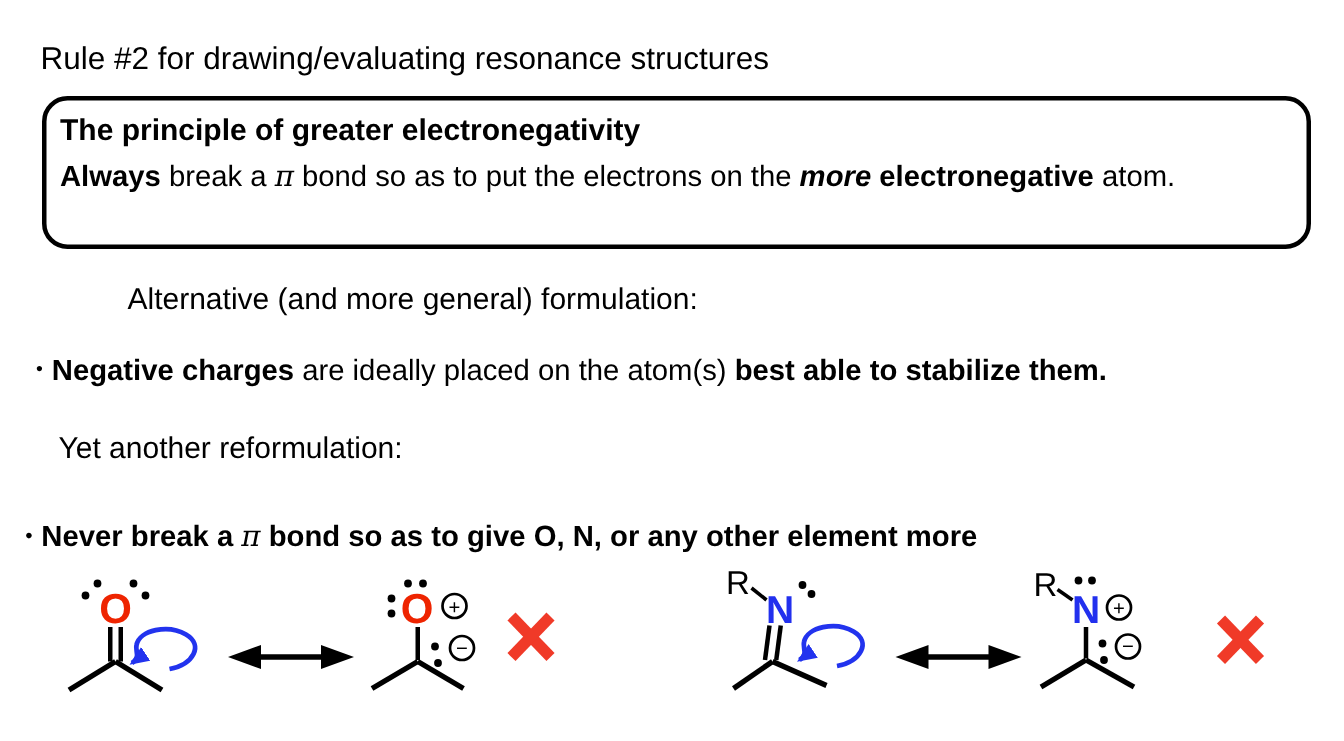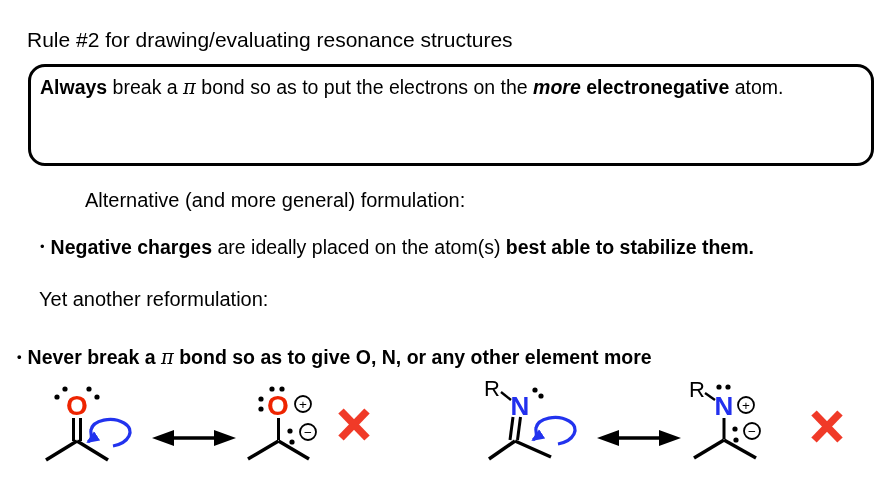--- a/index.html
+++ b/index.html
@@ -12,33 +12,34 @@
   #rule-box{
     left:28px;top:64px;width:846px;height:102px;box-sizing:border-box;
     border:3.5px solid #000;border-radius:17px;padding:9px 4px 0 9px;overflow:hidden;
   }
   #rule-box .heading{font-size:20px;font-weight:bold;white-space:nowrap;margin-bottom:7px;}
   #rule-box .line{font-size:19.5px;white-space:nowrap;}
   .b{font-weight:bold;}
   .bi{font-weight:bold;font-style:italic;}
   .pi{font-family:"DejaVu Serif",serif;font-style:italic;font-weight:normal;}
   #alt-intro{left:39px;top:189px;font-size:20px;white-space:nowrap;margin-left:46px;}
-  #bullet1{left:40px;top:236px;font-size:19.5px;white-space:nowrap;}
+  #bullet1{left:24px;top:236px;font-size:19.5px;white-space:nowrap;}
   #reform-intro{left:39px;top:288px;font-size:20px;white-space:nowrap;}
   #bullet2{left:17px;top:346px;font-size:19.5px;font-weight:bold;line-height:22px;}
   #bullet2 .l{display:block;white-space:nowrap;}
   .bullet{font-size:13px;vertical-align:3px;margin-right:6px;}
   #mol-svg{left:0;top:372px;}
 </style>
 </head>
 <body>
 
 <div id="title" class="abs">Rule #2 for drawing/evaluating resonance structures</div>
 
 <div id="rule-box" class="abs">
+  <div class="heading">The principle of greater electronegativity</div>
   <div class="line"><span class="b">Always</span><span> break a </span><span class="pi">π</span><span> bond so as to put the electrons on the </span><span class="bi">more</span><span class="b"> electronegative</span><span> atom.</span></div>
 </div>
 
 <div id="alt-intro" class="abs">Alternative (and more general) formulation:</div>
 
 <div id="bullet1" class="abs"><span class="bullet">•</span><span class="b">Negative charges</span><span> are ideally placed on the atom(s) </span><span class="b">best able to stabilize them.</span></div>
 
 <div id="reform-intro" class="abs">Yet another reformulation:</div>
 
 <div id="bullet2" class="abs">

